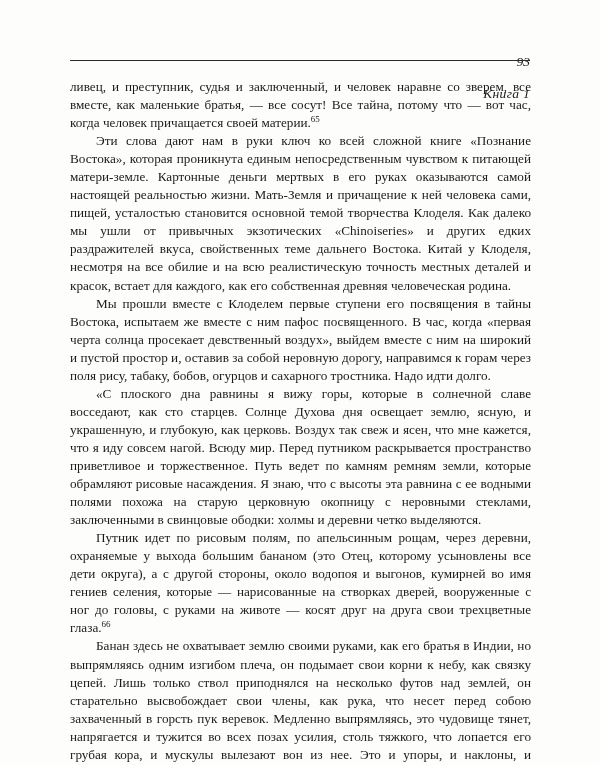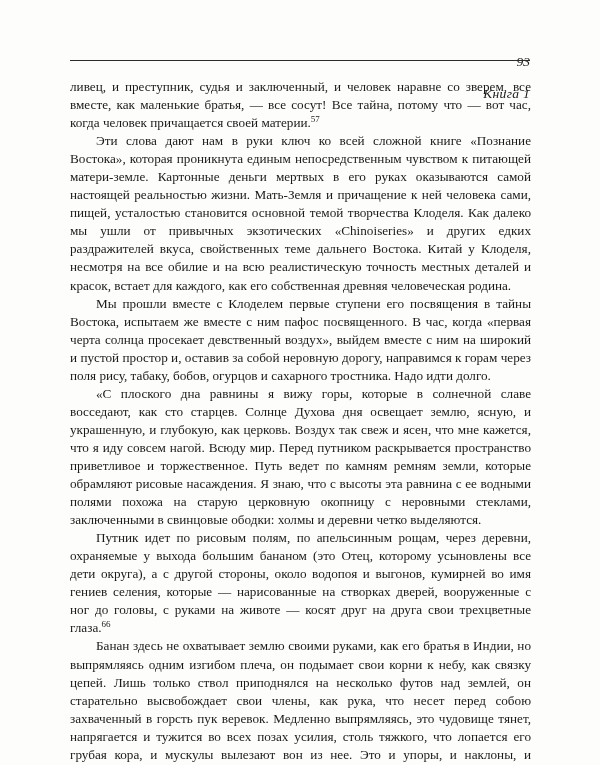--- a/index.html
+++ b/index.html
@@ -86,21 +86,21 @@
 <div class="page">
 
   <div class="header">
     <div class="header-title">Книга 1</div>
     <div class="header-pageno">93</div>
   </div>
 
   <div class="rule"></div>
 
   <div class="body-text">
-    <p class="para noindent"><span>ливец, и преступник, судья и заключенный, и человек наравне со зверем, все вместе, как маленькие братья, — все сосут! Все тайна, потому что — вот час, когда человек причащается своей материи.</span><sup>57</sup></p>
+    <p class="para noindent"><span>ливец, и преступник, судья и заключенный, и человек наравне со зверем, все вместе, как маленькие братья, — все сосут! Все тайна, потому что — вот час, когда человек причащается своей материи.</span><sup>65</sup></p>
     <p class="para"><span>Эти слова дают нам в руки ключ ко всей сложной книге «Познание Востока», которая проникнута единым непосредственным чувством к питающей матери-земле. Картонные деньги мертвых в его руках оказываются самой настоящей реальностью жизни. Мать-Земля и причащение к ней человека сами, пищей, усталостью становится основной темой творчества Клоделя. Как далеко мы ушли от привычных экзотических «Chinoiseries» и других едких раздражителей вкуса, свойственных теме дальнего Востока. Китай у Клоделя, несмотря на все обилие и на всю реалистическую точность местных деталей и красок, встает для каждого, как его собственная древняя человеческая родина.</span><sup></sup></p>
     <p class="para"><span>Мы прошли вместе с Клоделем первые ступени его посвящения в тайны Востока, испытаем же вместе с ним пафос посвященного. В час, когда «первая черта солнца просекает девственный воздух», выйдем вместе с ним на широкий и пустой простор и, оставив за собой неровную дорогу, направимся к горам через поля рису, табаку, бобов, огурцов и сахарного тростника. Надо идти долго.</span><sup></sup></p>
     <p class="para"><span>«С плоского дна равнины я вижу горы, которые в солнечной славе восседают, как сто старцев. Солнце Духова дня освещает землю, ясную, и украшенную, и глубокую, как церковь. Воздух так свеж и ясен, что мне кажется, что я иду совсем нагой. Всюду мир. Перед путником раскрывается пространство приветливое и торжественное. Путь ведет по камням ремням земли, которые обрамляют рисовые насаждения. Я знаю, что с высоты эта равнина с ее водными полями похожа на старую церковную окопницу с неровными стеклами, заключенными в свинцовые ободки: холмы и деревни четко выделяются.</span><sup></sup></p>
     <p class="para"><span>Путник идет по рисовым полям, по апельсинным рощам, через деревни, охраняемые у выхода большим бананом (это Отец, которому усыновлены все дети округа), а с другой стороны, около водопоя и выгонов, кумирней во имя гениев селения, которые — нарисованные на створках дверей, вооруженные с ног до головы, с руками на животе — косят друг на друга свои трехцветные глаза.</span><sup>66</sup></p>
     <p class="para"><span>Банан здесь не охватывает землю своими руками, как его братья в Индии, но выпрямляясь одним изгибом плеча, он подымает свои корни к небу, как связку цепей. Лишь только ствол приподнялся на несколько футов над землей, он старательно высвобождает свои члены, как рука, что несет перед собою захваченный в горсть пук веревок. Медленно выпрямляясь, это чудовище тянет, напрягается и тужится во всех позах усилия, столь тяжкого, что лопается его грубая кора, и мускулы вылезают вон из нее. Это и упоры, и наклоны, и извороты, и искривления поясницы и плечей, и напряжение подмышек, и системы подъемов и рычагов, и руки, которые расправляются и тянутся, точно хотят сорвать ствол с его гибких суставов. Это узел пифонов, это гидра, которая с остервенением вырывается из вязкой земли. Кажется, что банан приподнимает всю тягу глубин и поддерживает ее всею системой напряженных членов.</span></p>
   </div>
 
 </div>
 
 </body></html>

